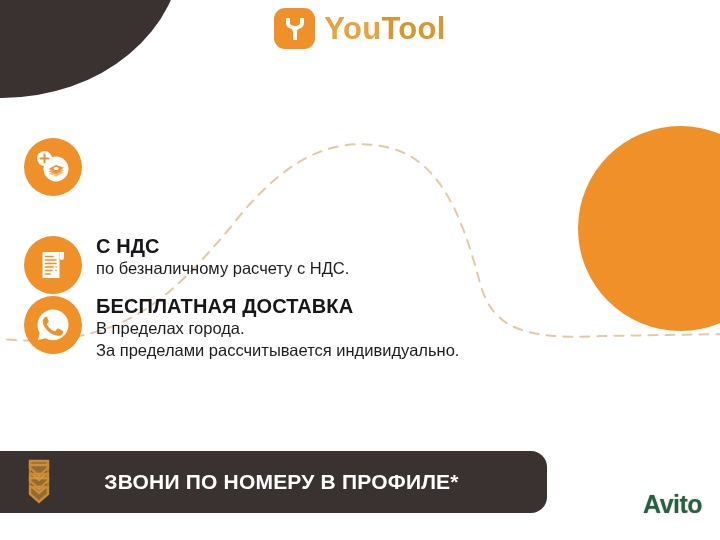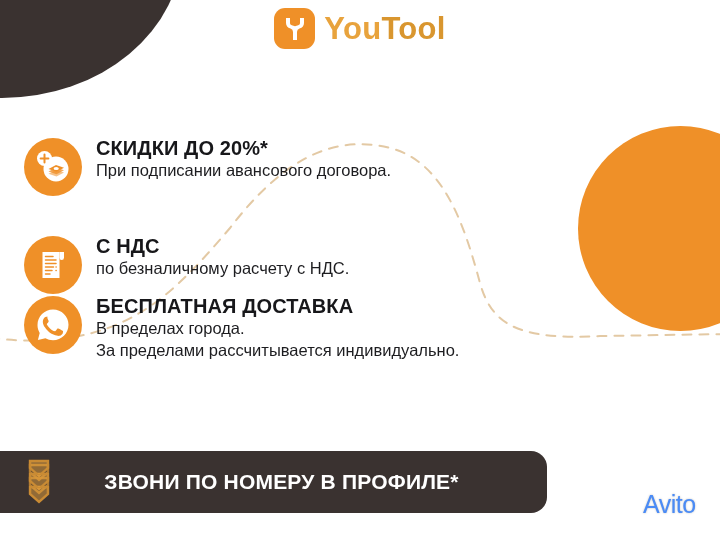--- a/index.html
+++ b/index.html
@@ -180,22 +180,22 @@
     align-items: center;
     gap: 4px;
     opacity: 0.92;
   }
   .wm-dots {
     width: 26px;
     height: 24px;
   }
   .wm-text {
     font-size: 25px;
-    font-weight: normal;
-    color: #3b82f6;
+    font-weight: bold;
+    color: #14532d;
     line-height: 1;
     text-shadow: 0 0 2px rgba(120,120,120,0.55);
     letter-spacing: -0.5px;
   }
 </style>
 </head>
 <body>
 
 <div id="poster">
 
@@ -224,26 +224,20 @@
           <circle cx="21" cy="20" r="12.5" fill="#ffffff"></circle>
           <circle cx="9.5" cy="9.5" r="7.5" fill="#ffffff"></circle>
           <path d="M9.5 5.6 L9.5 13.4 M5.6 9.5 L13.4 9.5" stroke="#ef9028" stroke-width="2" stroke-linecap="round"></path>
           <g fill="#ef9028">
             <path d="M13.5 24.8 L21 20.9 L29 23.6 L21.5 27.6 Z" opacity="0.55"></path>
             <path d="M13.5 22.4 L21 18.5 L29 21.2 L21.5 25.2 Z" opacity="0.78"></path>
             <path d="M13.5 20.0 L21 16.1 L29 18.8 L21.5 22.8 Z"></path>
             <ellipse cx="21.2" cy="19.5" rx="2.6" ry="1.5" fill="#ffffff"></ellipse>
           </g>
         </svg>
-      </span>
-      <span class="feat-body">
-        <span class="feat-title">СКИДКИ ДО 20%*</span>
-        <span class="feat-desc">
-          <span class="ln">При подписании авансового договора.</span>
-        </span>
       </span>
     </div>
 
     <div class="feature f2">
       <span class="feat-icon">
         <svg width="34" height="34" viewBox="0 0 34 34" aria-hidden="true">
           <path d="M6.5 4 L23.5 4 L23.5 30 L6.5 30 Z" fill="#ffffff"></path>
           <path d="M23.5 4 L28 4 L28 9.5 Q28 12 25.7 12 Q23.5 12 23.5 9.5 Z" fill="#ffffff"></path>
           <g stroke="#ef9028" stroke-width="1.5" stroke-linecap="round">
             <path d="M9.5 8.5 L17 8.5"></path>

